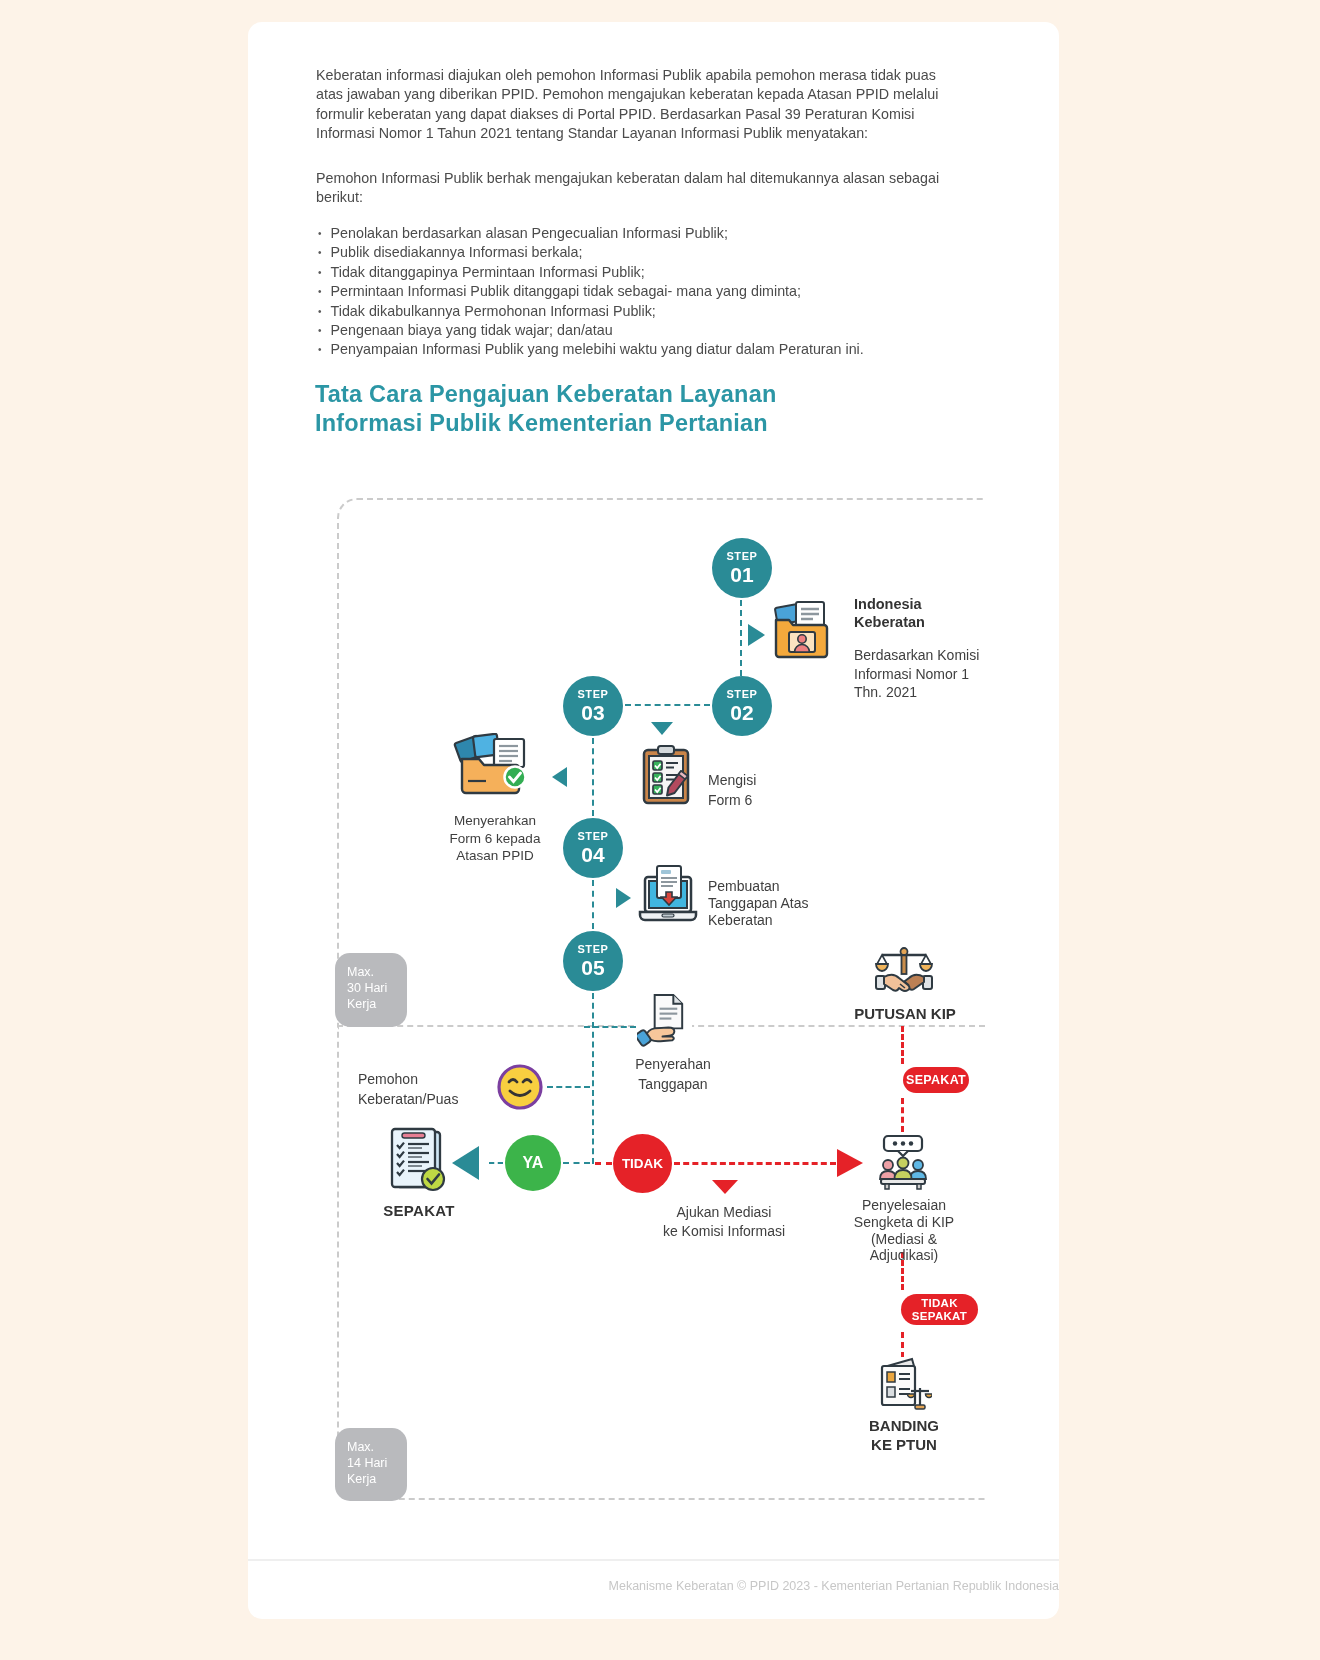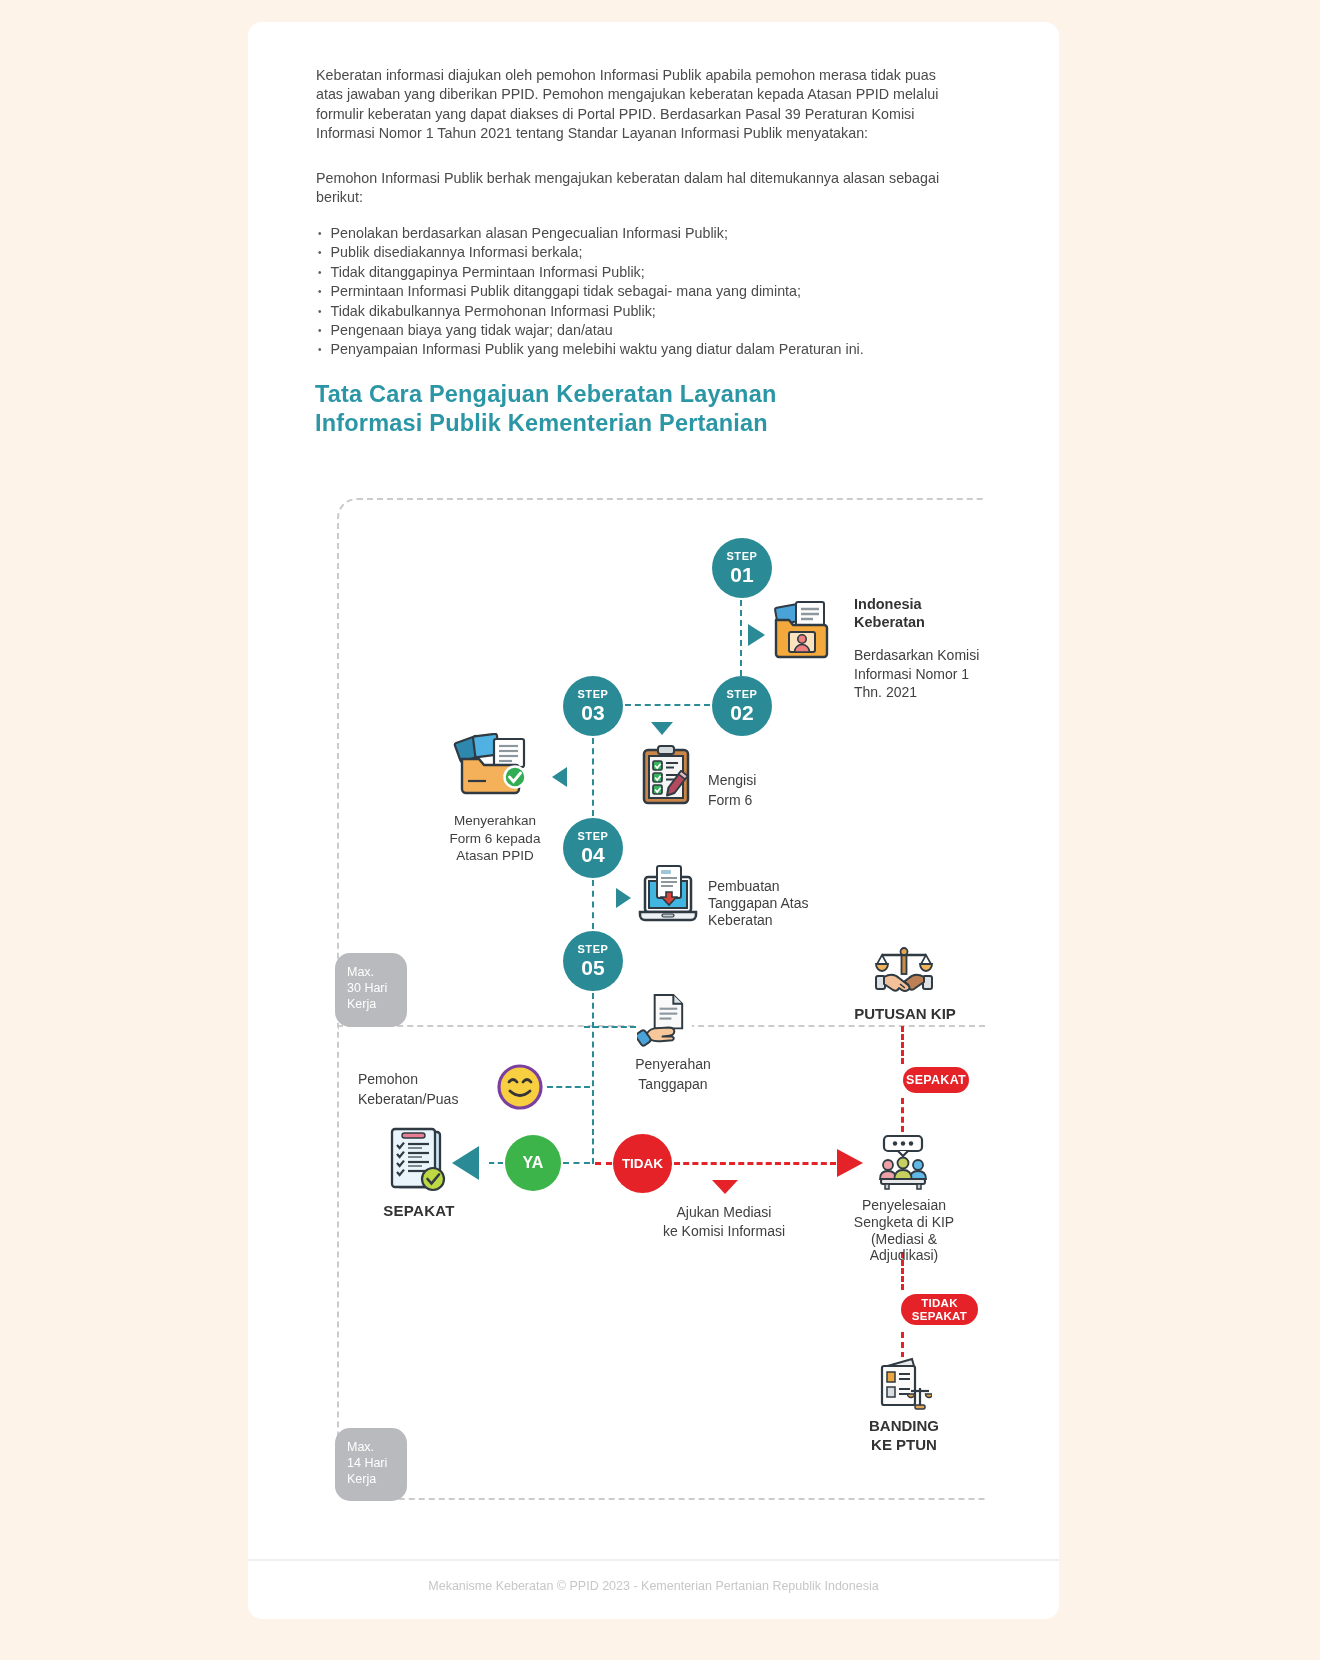--- a/index.html
+++ b/index.html
@@ -39,21 +39,21 @@
   .tri{width:0;height:0;}
   .decision{border-radius:50%;color:#fff;display:flex;align-items:center;justify-content:center;font-weight:800;}
   .badge{background:var(--red);color:#fff;display:flex;align-items:center;justify-content:center;
     text-align:center;font-weight:800;letter-spacing:.3px;margin-left:36px;}
   .flow-label{font-size:14px;line-height:18px;color:#3f3f3f;}
   .bold-label{font-weight:700;color:#333;}
   .center{text-align:center;}
   .right{text-align:left;}
   .icon-bg{background:#fff;}
   .footer-divider{border-top:2px solid #efefef;height:0;}
-  .footer-text{font-size:12.5px;color:#c7c7c7;text-align:center;}
+  .footer-text{font-size:12.5px;color:#c7c7c7;text-align:right;}
 </style>
 </head>
 <body>
 
 <div class="page">
   <div class="abs card"></div>
 
   <p class="abs intro" style="left:316px;top:66px;width:632px;">Keberatan informasi diajukan oleh pemohon Informasi Publik apabila pemohon merasa tidak puas atas jawaban yang diberikan PPID. Pemohon mengajukan keberatan kepada Atasan PPID melalui formulir keberatan yang dapat diakses di Portal PPID. Berdasarkan Pasal 39 Peraturan Komisi Informasi Nomor 1 Tahun 2021 tentang Standar Layanan Informasi Publik menyatakan:</p>
   <p class="abs intro" style="left:316px;top:169px;width:632px;">Pemohon Informasi Publik berhak mengajukan keberatan dalam hal ditemukannya alasan sebagai berikut:</p>
   <ul class="abs bullets" style="left:318px;top:224px;width:632px;">

